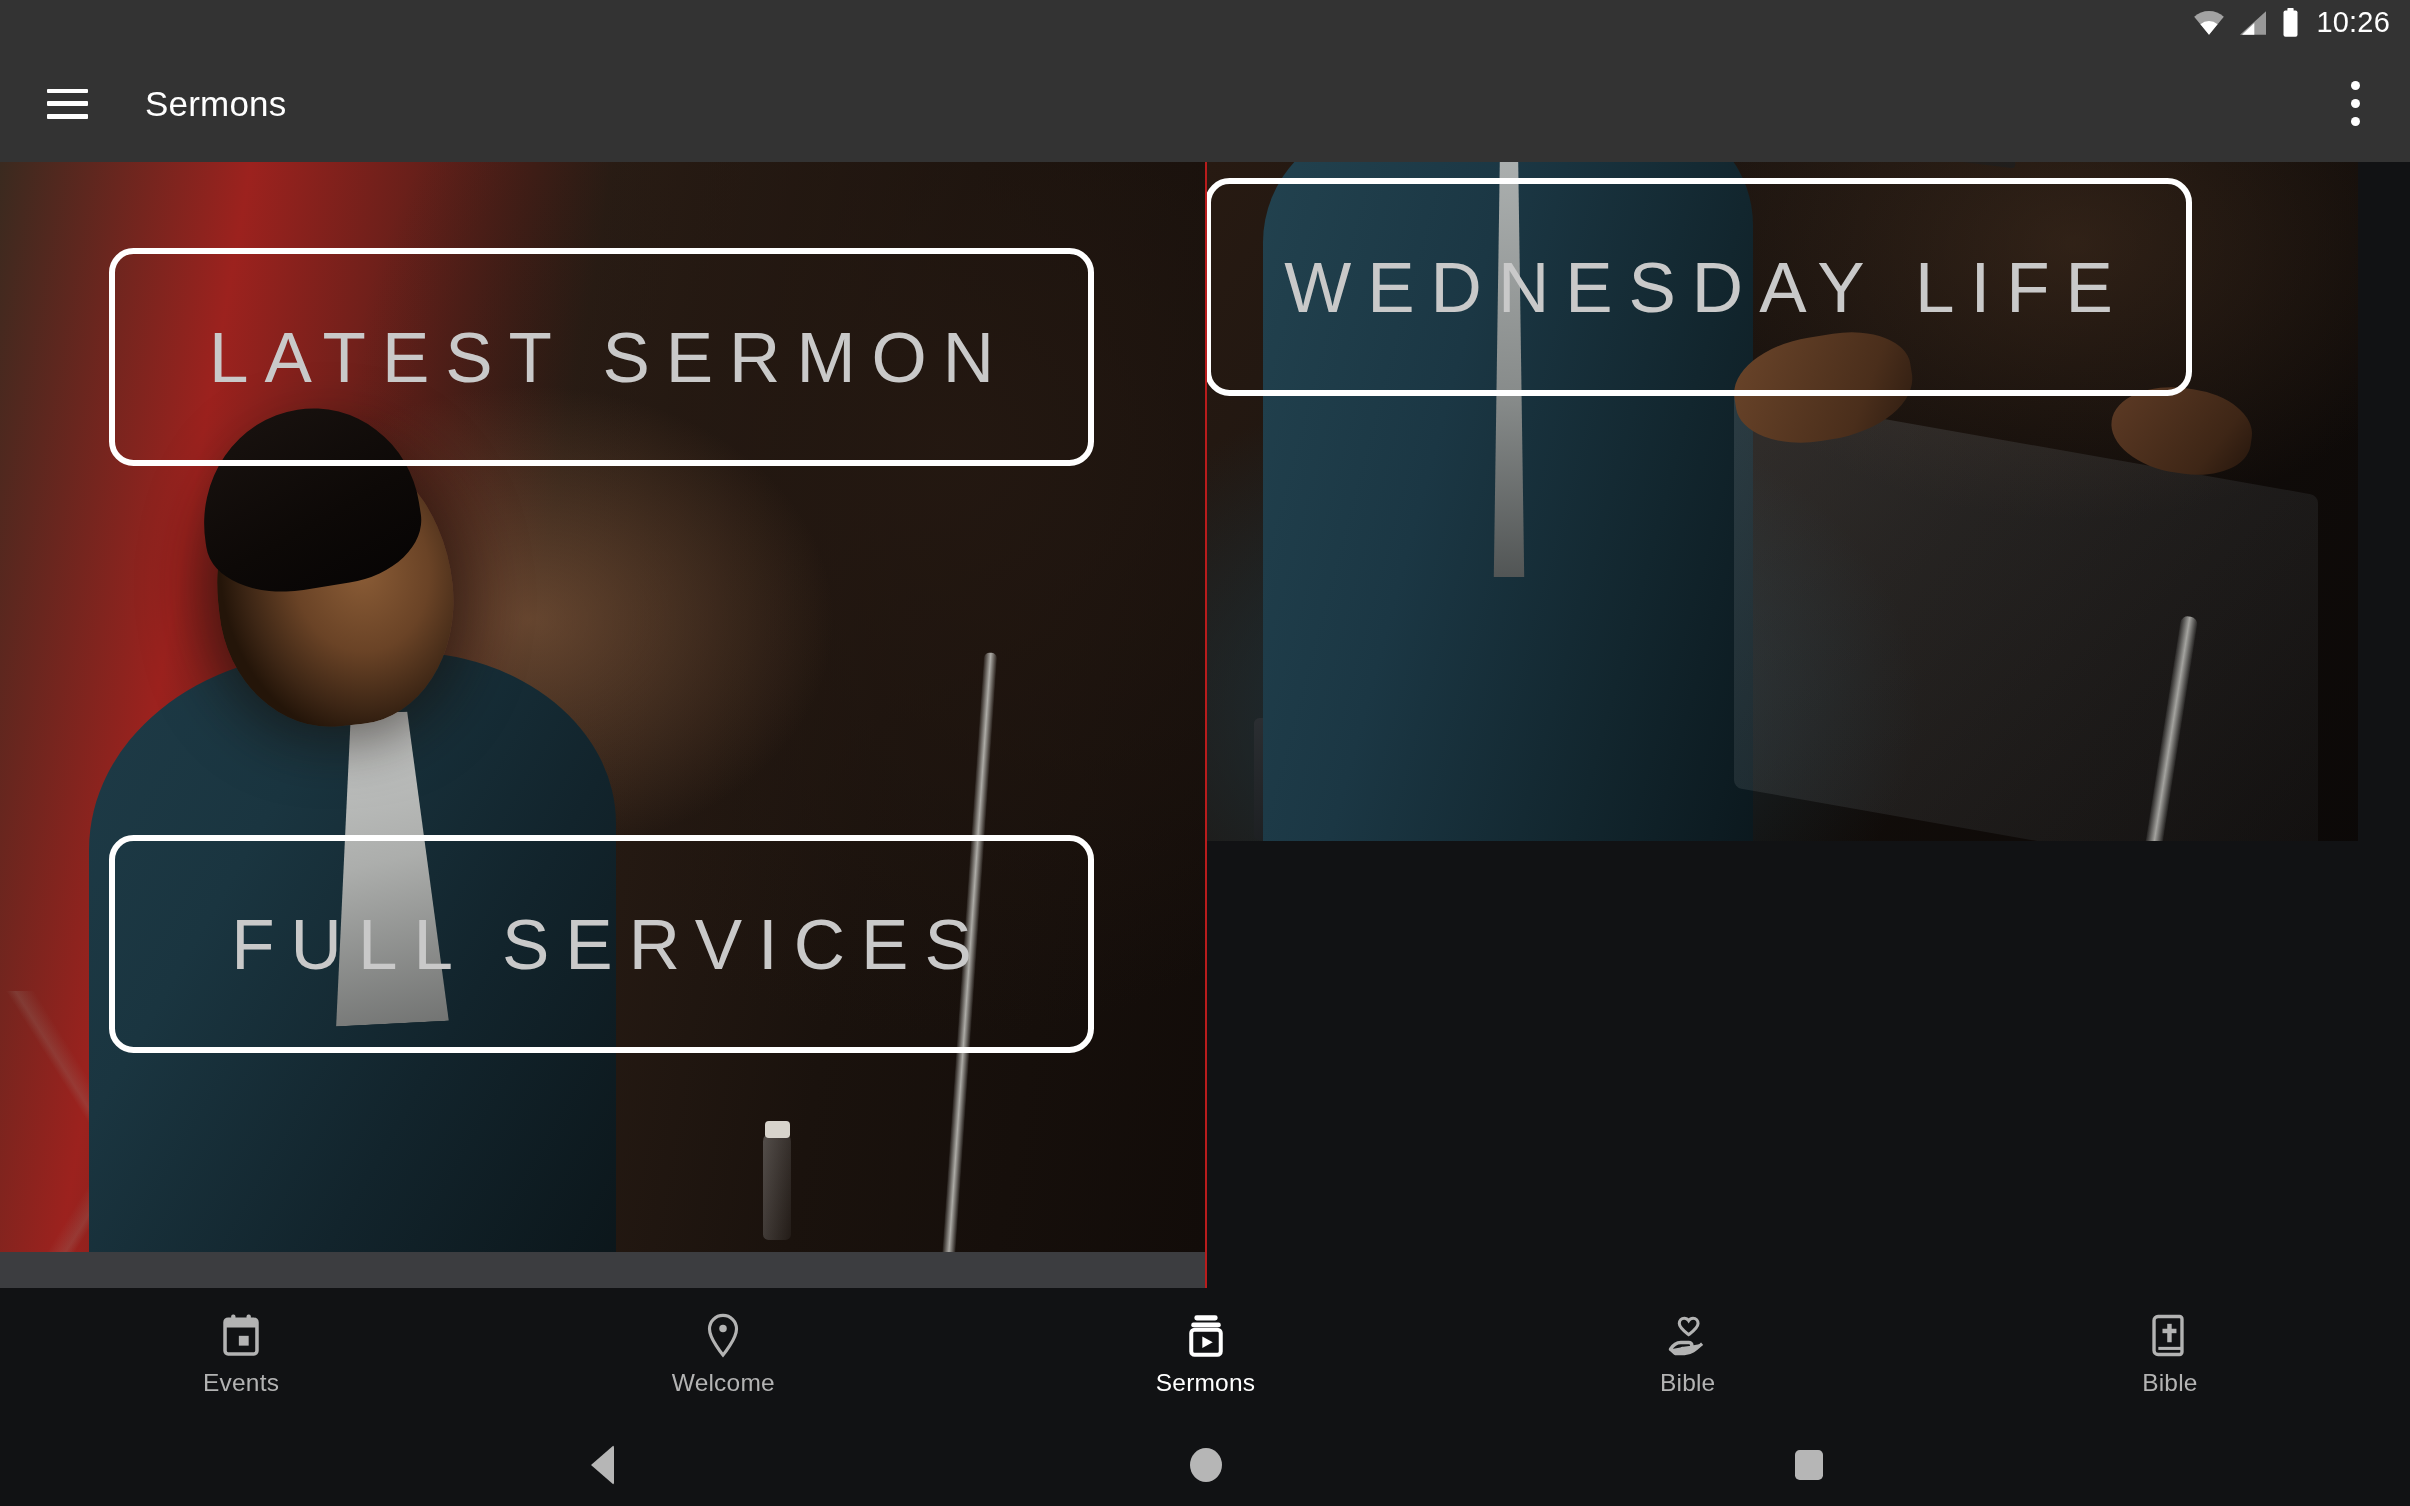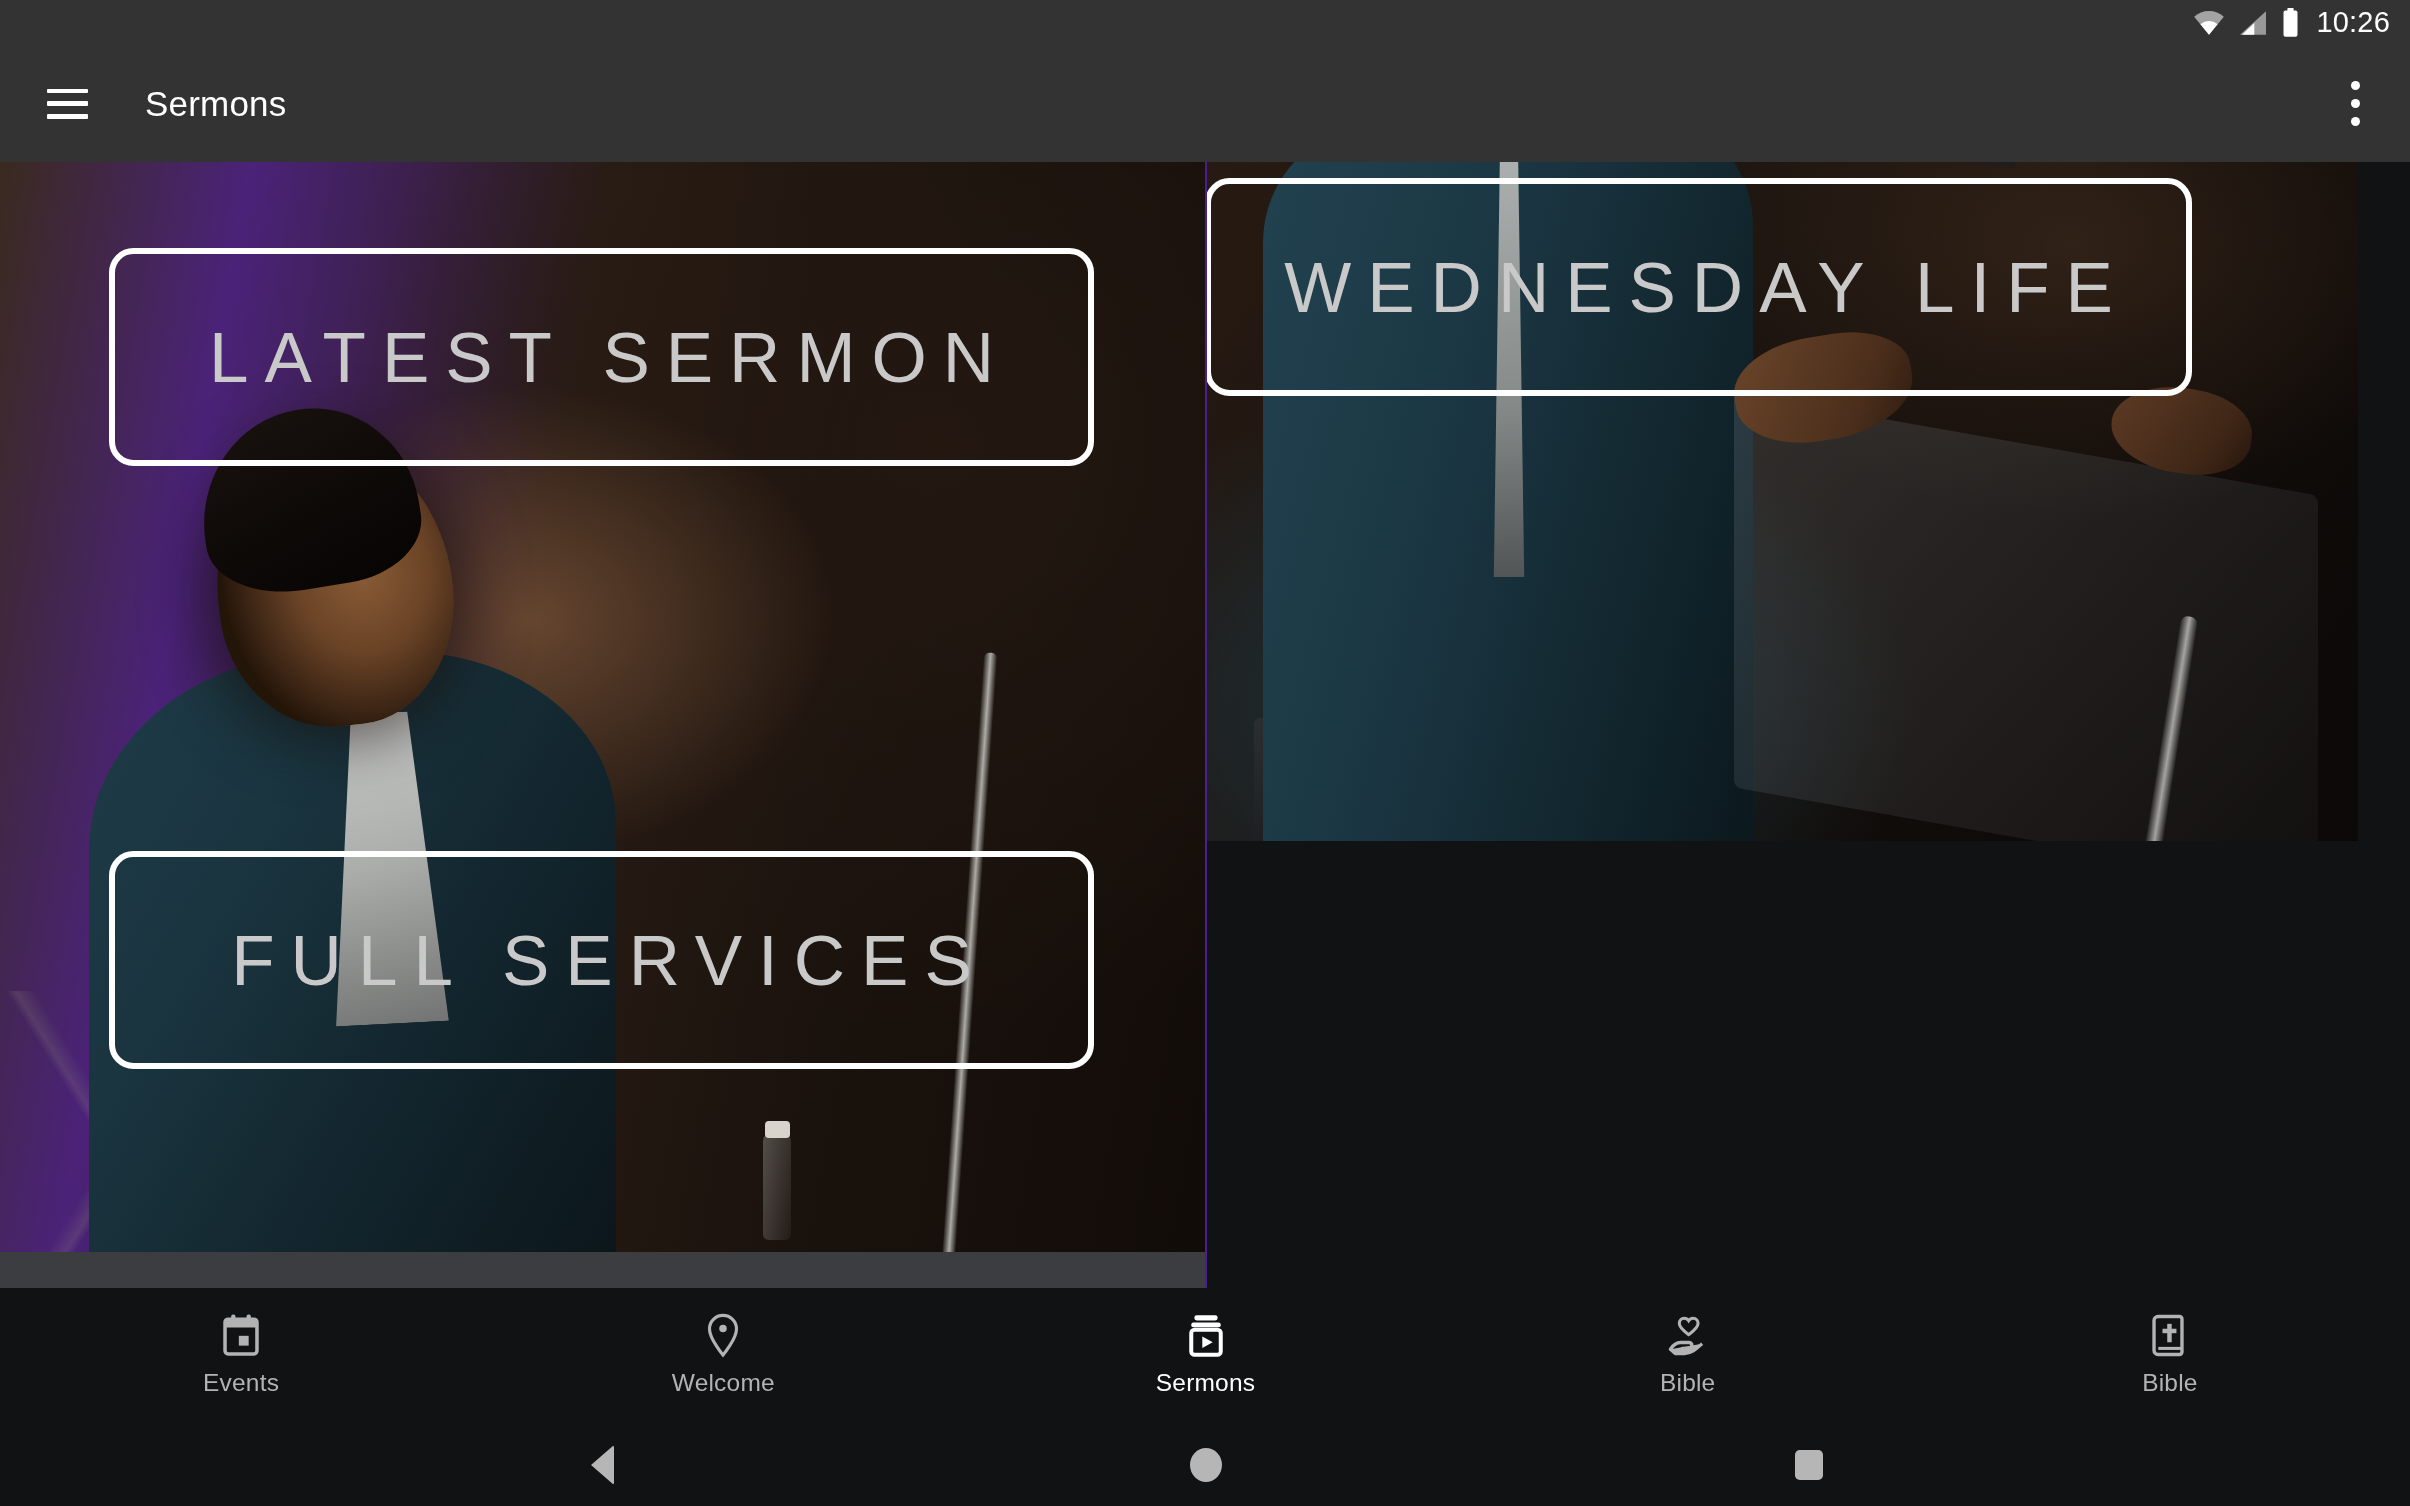--- a/index.html
+++ b/index.html
@@ -45,21 +45,21 @@
     position:absolute; right:34px; top:50%; transform:translateY(-50%);
     width:43px; height:56px;
     display:flex; flex-direction:column; align-items:center; justify-content:center; gap:8.5px;
     cursor:pointer;
   }
   .overflow i { display:block; width:9.4px; height:9.4px; border-radius:50%; background:#ffffff; }
 
   
   .content {
     position:absolute; left:0; top:162px; width:2358px; height:1126px;
-    background:#4c1d95; overflow:hidden;text-decoration:underline;
+    background:#b91c1c; overflow:hidden;text-decoration:underline;
   }
   .col-left  { position:absolute; left:0;     top:0; width:1205px; height:1126px; overflow:hidden; }
   .col-right { position:absolute; left:1207px; top:0; width:1203px; height:1126px; overflow:hidden; background:#111214;text-align:right;}
 
   .tile { position:absolute; overflow:hidden; }
 
   
   .photo-a {
     position:absolute; inset:0;
     background:
@@ -270,21 +270,21 @@
         <div class="person-head"></div>
         <div class="person-hair"></div>
         <div class="water-bottle"></div>
         <div class="water-cap"></div>
       </div>
 
       <div class="label-box" style="left:109px; top:86px; width:985px; height:218px;">
         <span style="font-size:71px; letter-spacing:16px; padding-left:16px;">LATEST SERMON</span>
       </div>
 
-      <div class="label-box" style="left:109px; top:689px; width:985px; height:218px;">
+      <div class="label-box" style="left:109px; top:673px; width:985px; height:218px;">
         <span style="font-size:71px; letter-spacing:16px; padding-left:16px;">FULL SERVICES</span>
       </div>
 
       <div class="gray-strip"></div>
     </div>
 
     <div class="col-right">
 
       <div class="tile" style="left:0;top:0;width:1203px;height:679px;">
         <div class="photo-b"></div>

